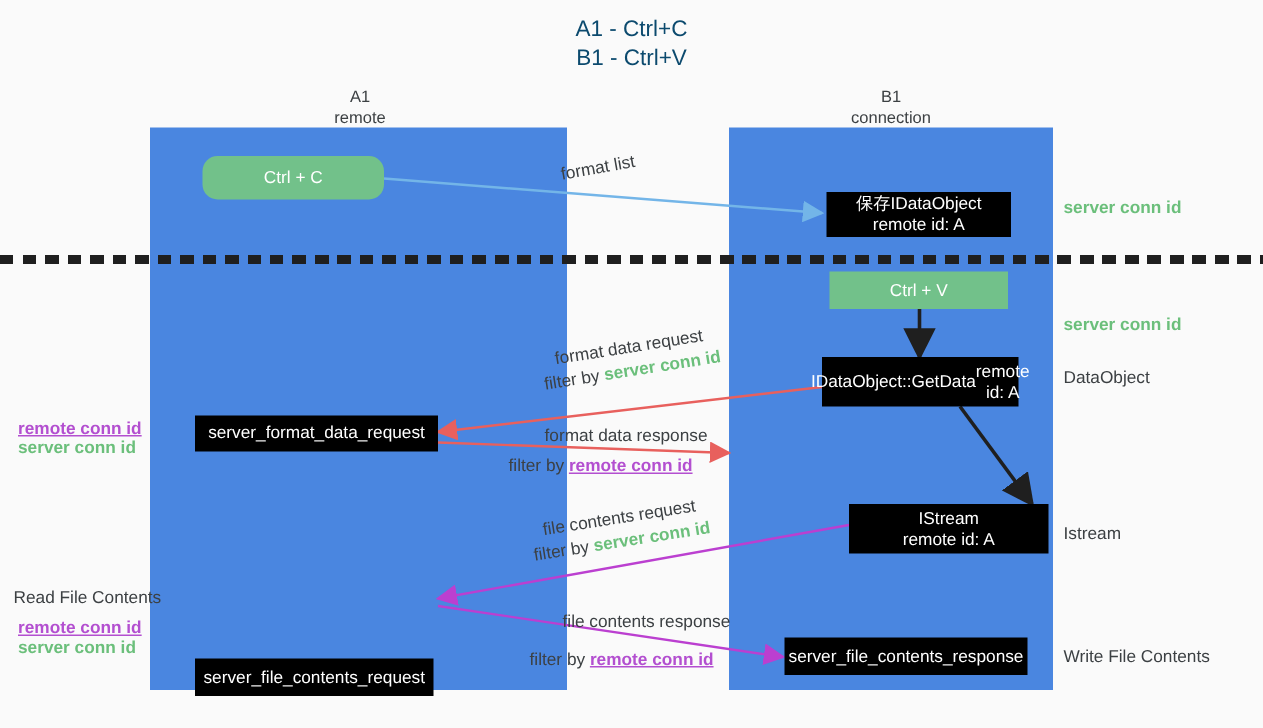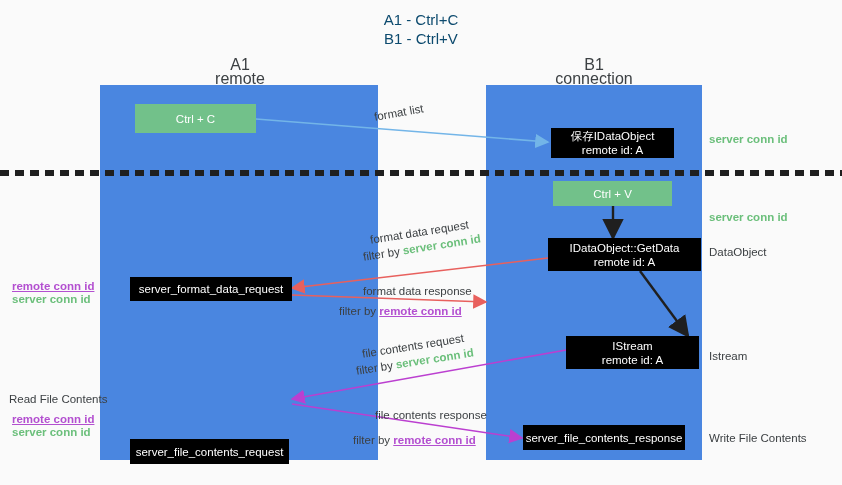--- a/index.html
+++ b/index.html
@@ -12,21 +12,21 @@
     color:#3c4043;
   }
   #stage{position:absolute;inset:0;}
 
   .title{
     position:absolute;left:0;right:0;top:10px;
     text-align:center;font-size:15px;line-height:19px;color:#0c4a6e;
   }
 
   .col-head{
-    position:absolute;text-align:center;font-size:16px;line-height:14px;color:#3c4043;
+    position:absolute;text-align:center;font-size:11px;line-height:14px;color:#3c4043;
   }
   .col-head .c1{display:block;}
   .col-head .c2{display:block;}
 
   .column{
     position:absolute;background:#4a86e0;
   }
   #col-a1{left:100px;top:85px;width:278px;height:375px;}
   #col-b1{left:486px;top:85px;width:216px;height:375px;}
 
@@ -110,34 +110,34 @@
 
     <line x1="548" y1="258" x2="292" y2="288" stroke="#e8605d" stroke-width="1.6" marker-end="url(#ah-red)"></line>
 
     <line x1="292" y1="295" x2="486" y2="302" stroke="#e8605d" stroke-width="1.6" marker-end="url(#ah-red)"></line>
 
     <line x1="566" y1="350" x2="292" y2="399" stroke="#bb3fd0" stroke-width="1.6" marker-end="url(#ah-mag)"></line>
 
     <line x1="292" y1="404" x2="522" y2="438" stroke="#bb3fd0" stroke-width="1.6" marker-end="url(#ah-mag)"></line>
   </svg>
 
-  <div class="box green" style="left:135px;top:104px;width:121px;height:29px;">
+  <div class="box green" style="left:135px;top:104px;width:121px;height:29px;border-radius:10px;">
     <span>Ctrl + C</span>
   </div>
 
   <div class="box orange" style="left:551px;top:128px;width:123px;height:30px;flex-direction:column;">
     <span>保存IDataObject</span>
     <span>remote id: A</span>
   </div>
 
   <div class="box green" style="left:553px;top:181px;width:119px;height:25px;">
     <span>Ctrl + V</span>
   </div>
 
-  <div class="box orange" style="left:548px;top:238px;width:153px;height:33px;flex-direction:column;">
+  <div class="box orange" style="left:548px;top:238px;width:131px;height:33px;flex-direction:row;">
     <span>IDataObject::GetData</span>
     <span>remote id: A</span>
   </div>
 
   <div class="box orange" style="left:566px;top:336px;width:133px;height:33px;flex-direction:column;">
     <span>IStream</span>
     <span>remote id: A</span>
   </div>
 
   <div class="box orange" style="left:130px;top:277px;width:162px;height:24px;">

